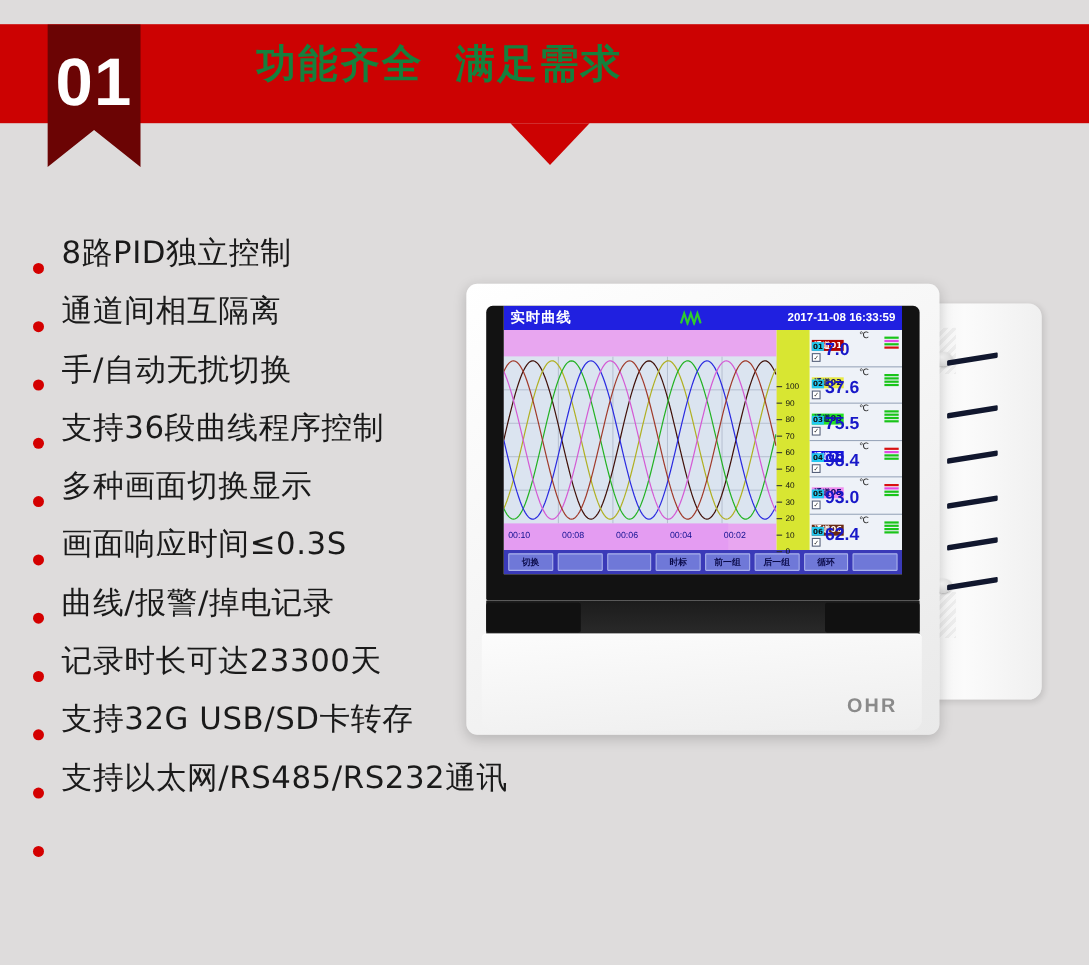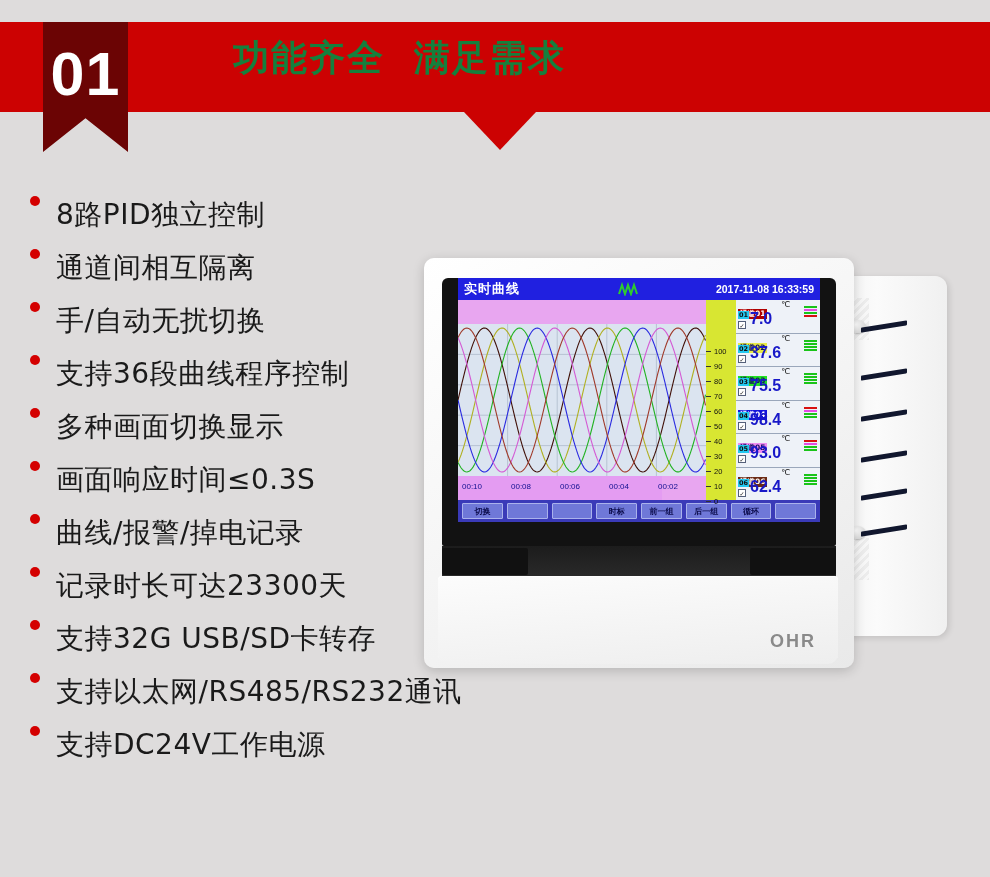--- a/index.html
+++ b/index.html
@@ -60,21 +60,21 @@
 
   
   #feature-list {
     position: absolute;
     top: 196px; left: 30px;
     width: 430px;
     list-style: none;
   }
   .feature-item {
     display: flex;
-    align-items: flex-start;
+    align-items: flex-end;
     height: 53px;
   }
   .feature-bullet {
     width: 10px; height: 10px;
     border-radius: 50%;
     background: #d40000;
     margin-right: 16px;
     flex: 0 0 auto;
   }
   .feature-text {
@@ -420,21 +420,20 @@
   <li class="feature-item">
     <span class="feature-bullet"></span>
     <span class="feature-text">支持32G USB/SD卡转存</span>
   </li>
   <li class="feature-item">
     <span class="feature-bullet"></span>
     <span class="feature-text">支持以太网/RS485/RS232通讯</span>
   </li>
   <li class="feature-item">
     <span class="feature-bullet"></span>
-    <span class="feature-text">支持DC24V工作电源</span>
   </li>
 </ul>
 
 <div id="device">
 
   <div id="device-chassis">
     <div class="chassis-hatch" style="top:22px;"></div>
     <div class="chassis-hatch" style="top:262px;"></div>
     <div class="chassis-screw" style="top:44px;"></div>
     <div class="chassis-slot" style="top:48px;"></div>

